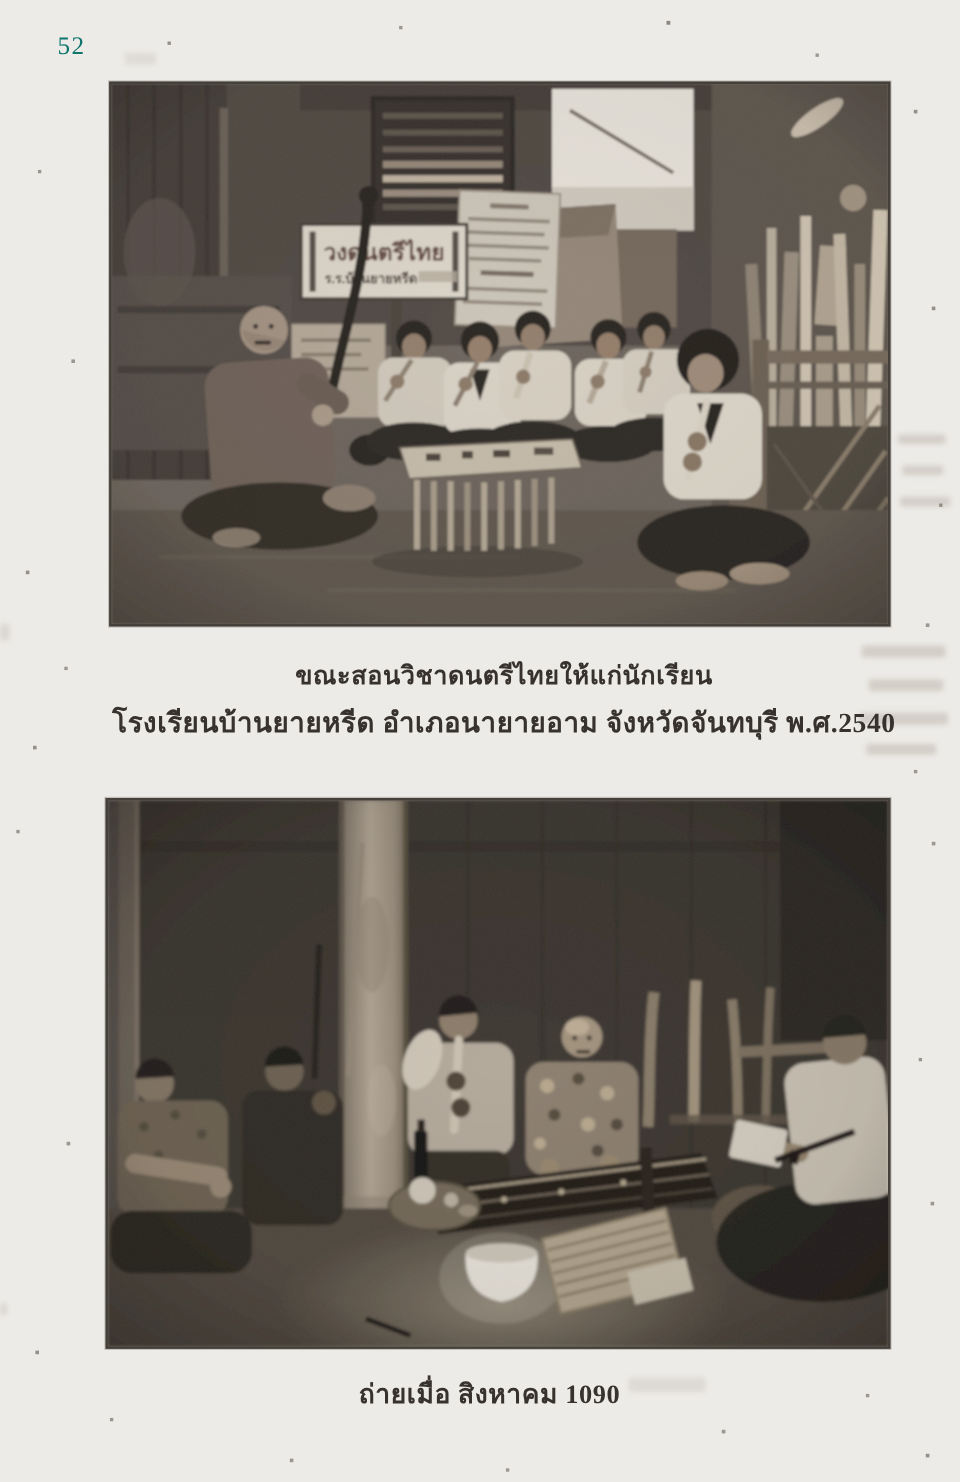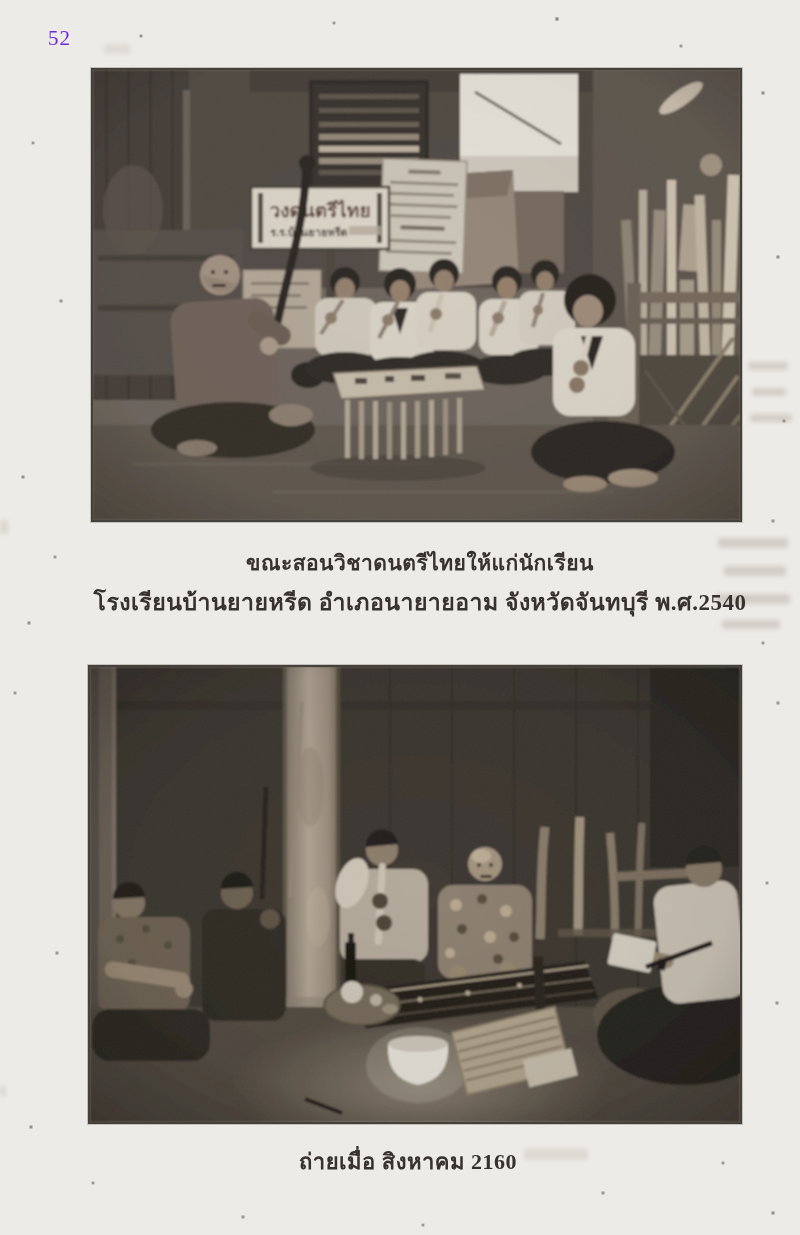--- a/index.html
+++ b/index.html
@@ -2,21 +2,21 @@
 <html><head>
 <meta charset="utf-8">
 <style>
   html,body{margin:0;padding:0;background:#d8d5d0;}
   .page{
     position:relative;width:800px;height:1235px;margin:0 auto;
     background:#edebe7;overflow:hidden;
     font-family:"Liberation Serif","DejaVu Serif",serif;
   }
   .page-number{
-    position:absolute;left:48px;top:26px;font-size:21px;color:#6d28d9;
+    position:absolute;left:48px;top:26px;font-size:21px;color:#0f766e;
     letter-spacing:1px;
   }
   .photo{position:absolute;border:2px solid #44403a;box-shadow:0 0 0 1px #c4bfb8;background:#6f675f;}
   .photo-top{left:91px;top:68px;width:647px;height:450px;}
   .photo-bottom{left:88px;top:665px;width:650px;height:455px;}
   .photo svg{display:block;}
   .caption{
     position:absolute;text-align:center;color:#37322d;font-weight:bold;
   }
   .caption-top{left:20px;top:546px;width:800px;}
@@ -453,17 +453,17 @@
         </g>
         <line x1="215" y1="432" x2="252" y2="446" stroke="#1e1a17" stroke-width="4"></line>
 
         <rect x="0" y="0" width="650" height="455" fill="url(#p2vig)"></rect>
       </g>
       <rect x="0" y="0" width="650" height="455" filter="url(#p2grain)" opacity=".18"></rect>
     </svg>
   </figure>
 
   <div class="caption caption-bottom">
-    <span>ถ่ายเมื่อ สิงหาคม 2160</span>
+    <span>ถ่ายเมื่อ สิงหาคม 1090</span>
   </div>
 
   <div class="specks"></div>
 </div>
 
 </body></html>

